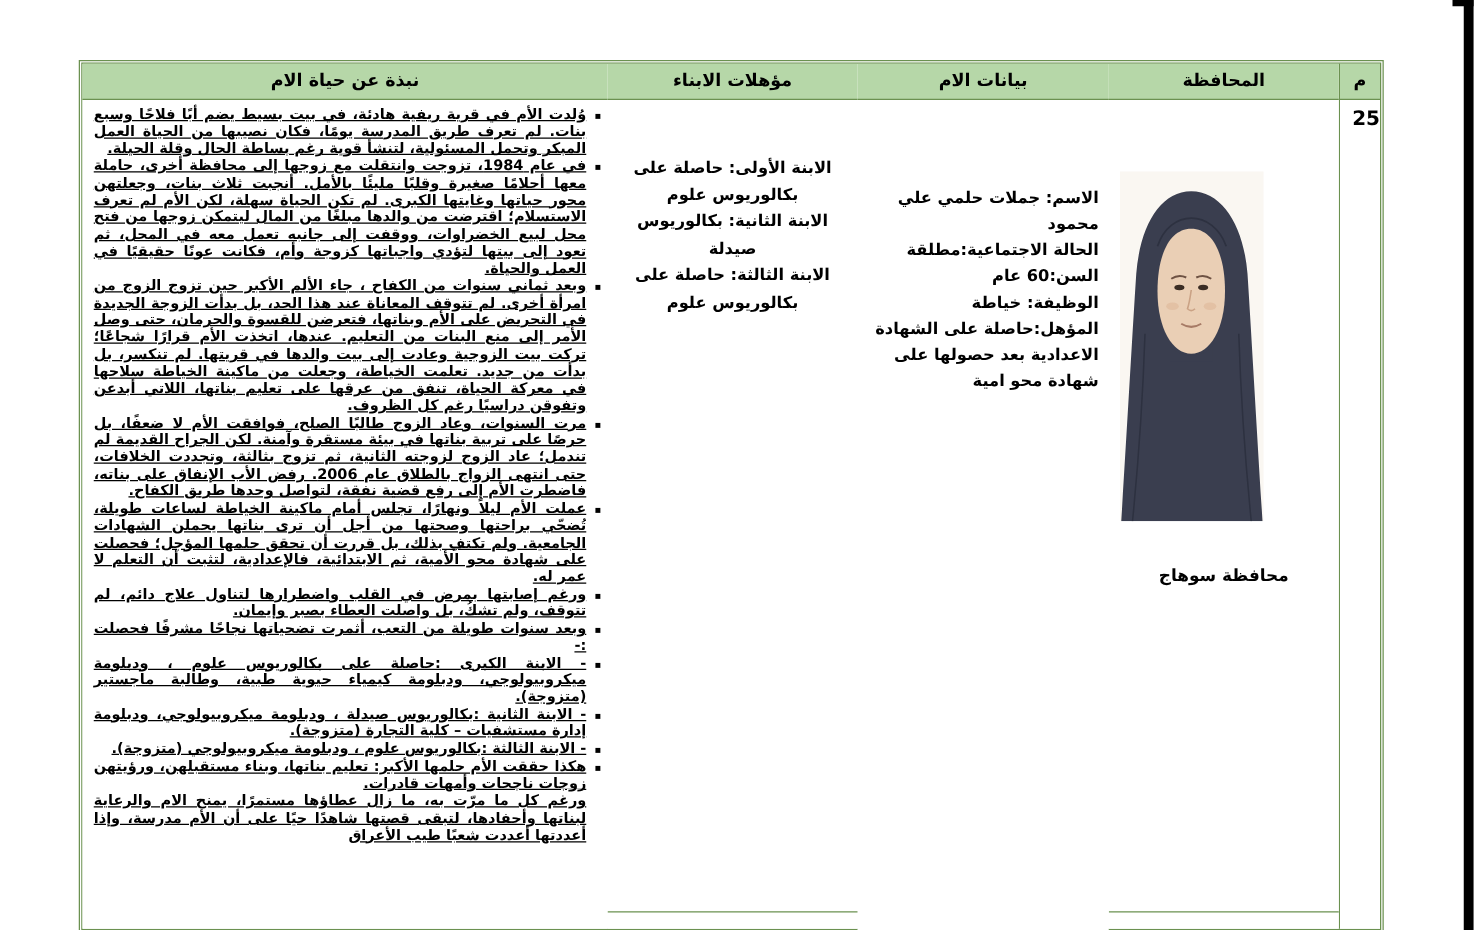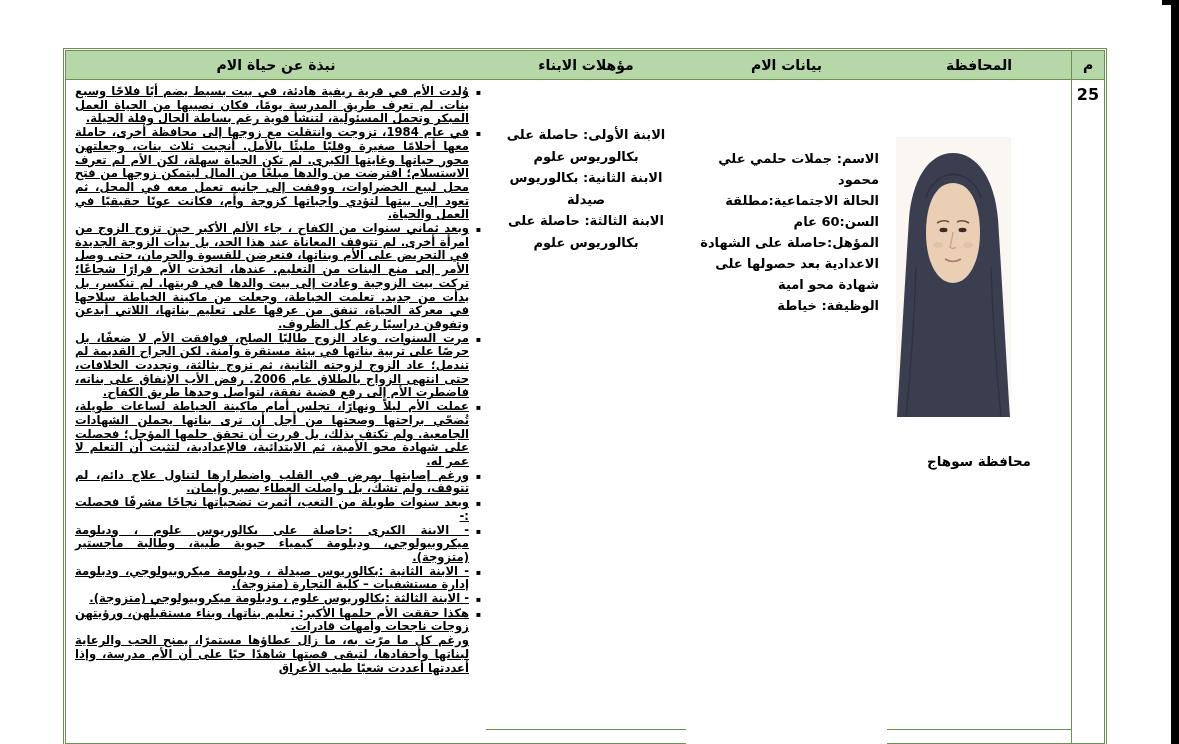--- a/index.html
+++ b/index.html
@@ -39,21 +39,21 @@
   .hcell{
     height:29px;flex:0 0 29px;background:var(--header-green);
     border-bottom:1px solid var(--border-green);
     display:flex;align-items:center;justify-content:center;
     font-weight:bold;font-size:14px;
   }
   .bcell{flex:1 1 auto;background:#fff;position:relative;}
   .bcell.closed{flex:0 0 650px;height:650px;border-bottom:1px solid var(--border-green);}
   .filler{flex:1 1 auto;background:#fff;}
 
-  .num-val{padding-top:5px;text-align:center;font-size:16px;font-weight:bold;}
+  .num-val{padding-top:5px;text-align:right;font-size:16px;font-weight:bold;}
 
   
   .photo-frame{width:115px;height:280px;margin:57px auto 0 9px;margin-right:auto;}
   .gov-caption{margin-top:36px;text-align:center;font-weight:bold;font-size:13.5px;}
 
   
   .mother-info{padding:20px 8px 0 6px;font-size:13px;font-weight:bold;line-height:21px;text-align:right;}
 
   
   .children-list{padding:44px 12px 0 12px;font-size:13px;font-weight:bold;line-height:21.5px;text-align:center;}
@@ -127,23 +127,23 @@
       </div>
       <div class="bcell closed">
         <div class="mother-info">
 
             <div>الاسم:  جملات حلمي علي محمود</div>
 
             <div>الحالة الاجتماعية:مطلقة</div>
 
             <div>السن:60 عام</div>
 
+            <div>الوظيفة: خياطة</div>
+
             <div>المؤهل:حاصلة على الشهادة الاعدادية بعد حصولها على شهادة محو امية</div>
-
-            <div>الوظيفة: خياطة</div>
           </div>
       </div>
       <div class="filler"></div>
     </div>
 
     <div class="col col-children">
       <div class="hcell">
         <span>مؤهلات الابناء</span>
       </div>
       <div class="bcell closed">
@@ -216,20 +216,20 @@
               <span class="bio-text">- الابنة الثالثة :بكالوريوس علوم ، ودبلومة ميكروبيولوجي (متزوجة).</span>
             </div>
 
             <div class="bio-item">
               <span class="bio-bullet">▪</span>
               <span class="bio-text">هكذا حققت الأم حلمها الأكبر: تعليم بناتها، وبناء مستقبلهن، ورؤيتهن زوجات ناجحات وأمهات قادرات.</span>
             </div>
 
             <div class="bio-item">
               <span class="bio-bullet"></span>
-              <span class="bio-text">ورغم كل ما مرّت به، ما زال عطاؤها مستمرًا، يمنح الحب والرعاية لبناتها وأحفادها، لتبقى قصتها شاهدًا حيًا على أن الأم مدرسة، وإذا أعددتها أعددت شعبًا طيب الأعراق</span>
+              <span class="bio-text">ورغم كل ما مرّت به، ما زال عطاؤها مستمرًا، يمنح الام والرعاية لبناتها وأحفادها، لتبقى قصتها شاهدًا حيًا على أن الأم مدرسة، وإذا أعددتها أعددت شعبًا طيب الأعراق</span>
             </div>
           </div>
       </div>
     </div>
 
   </div>
 </div>
 
 </body></html>

